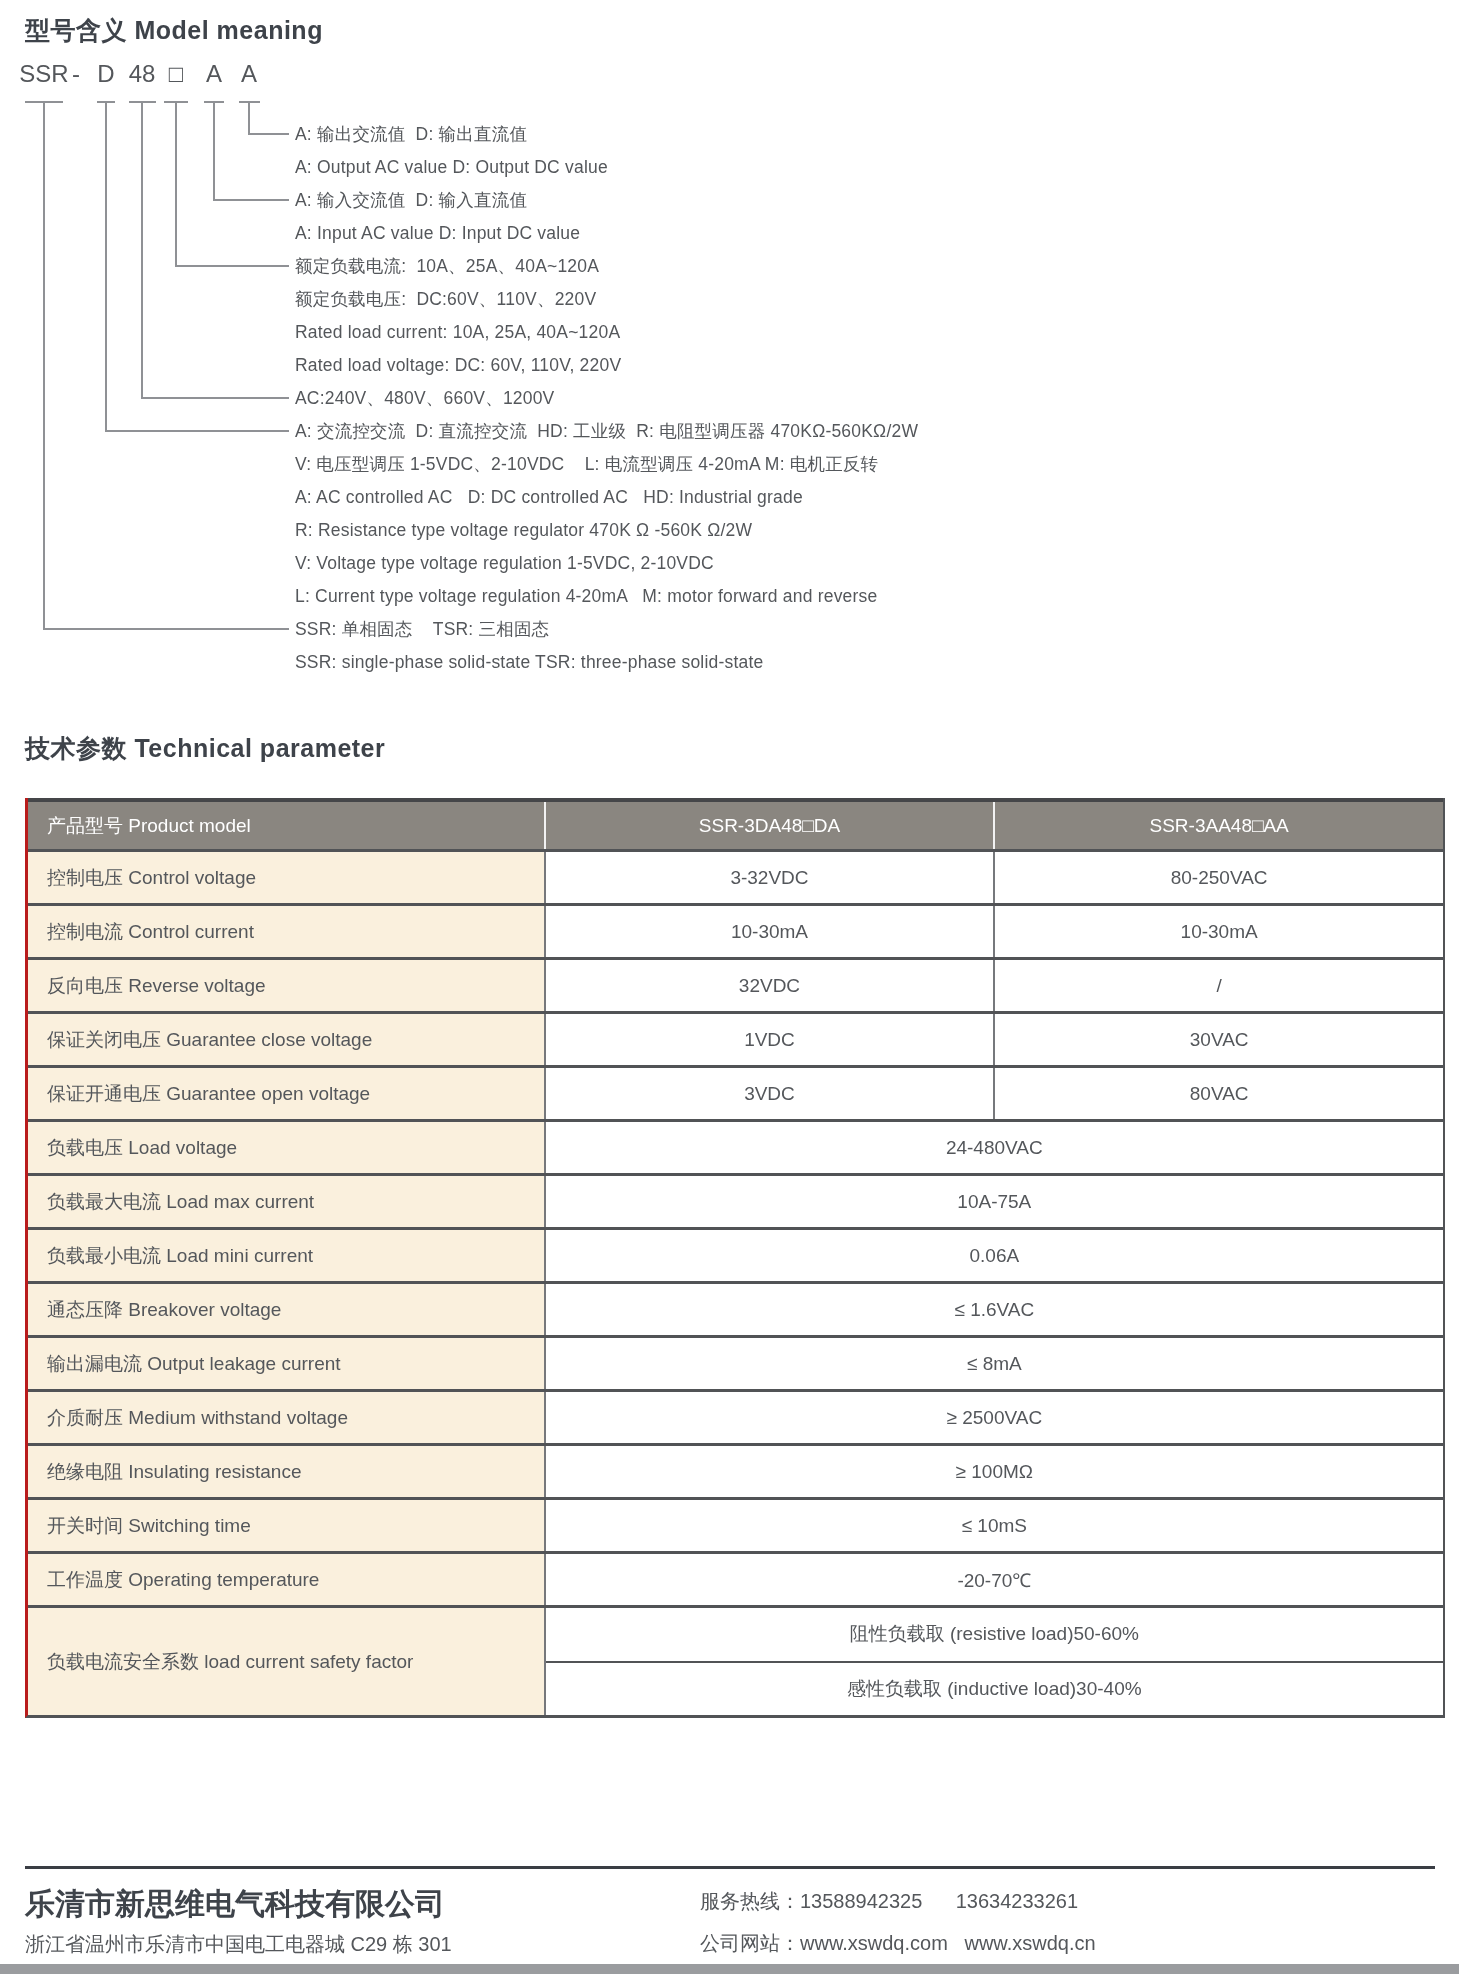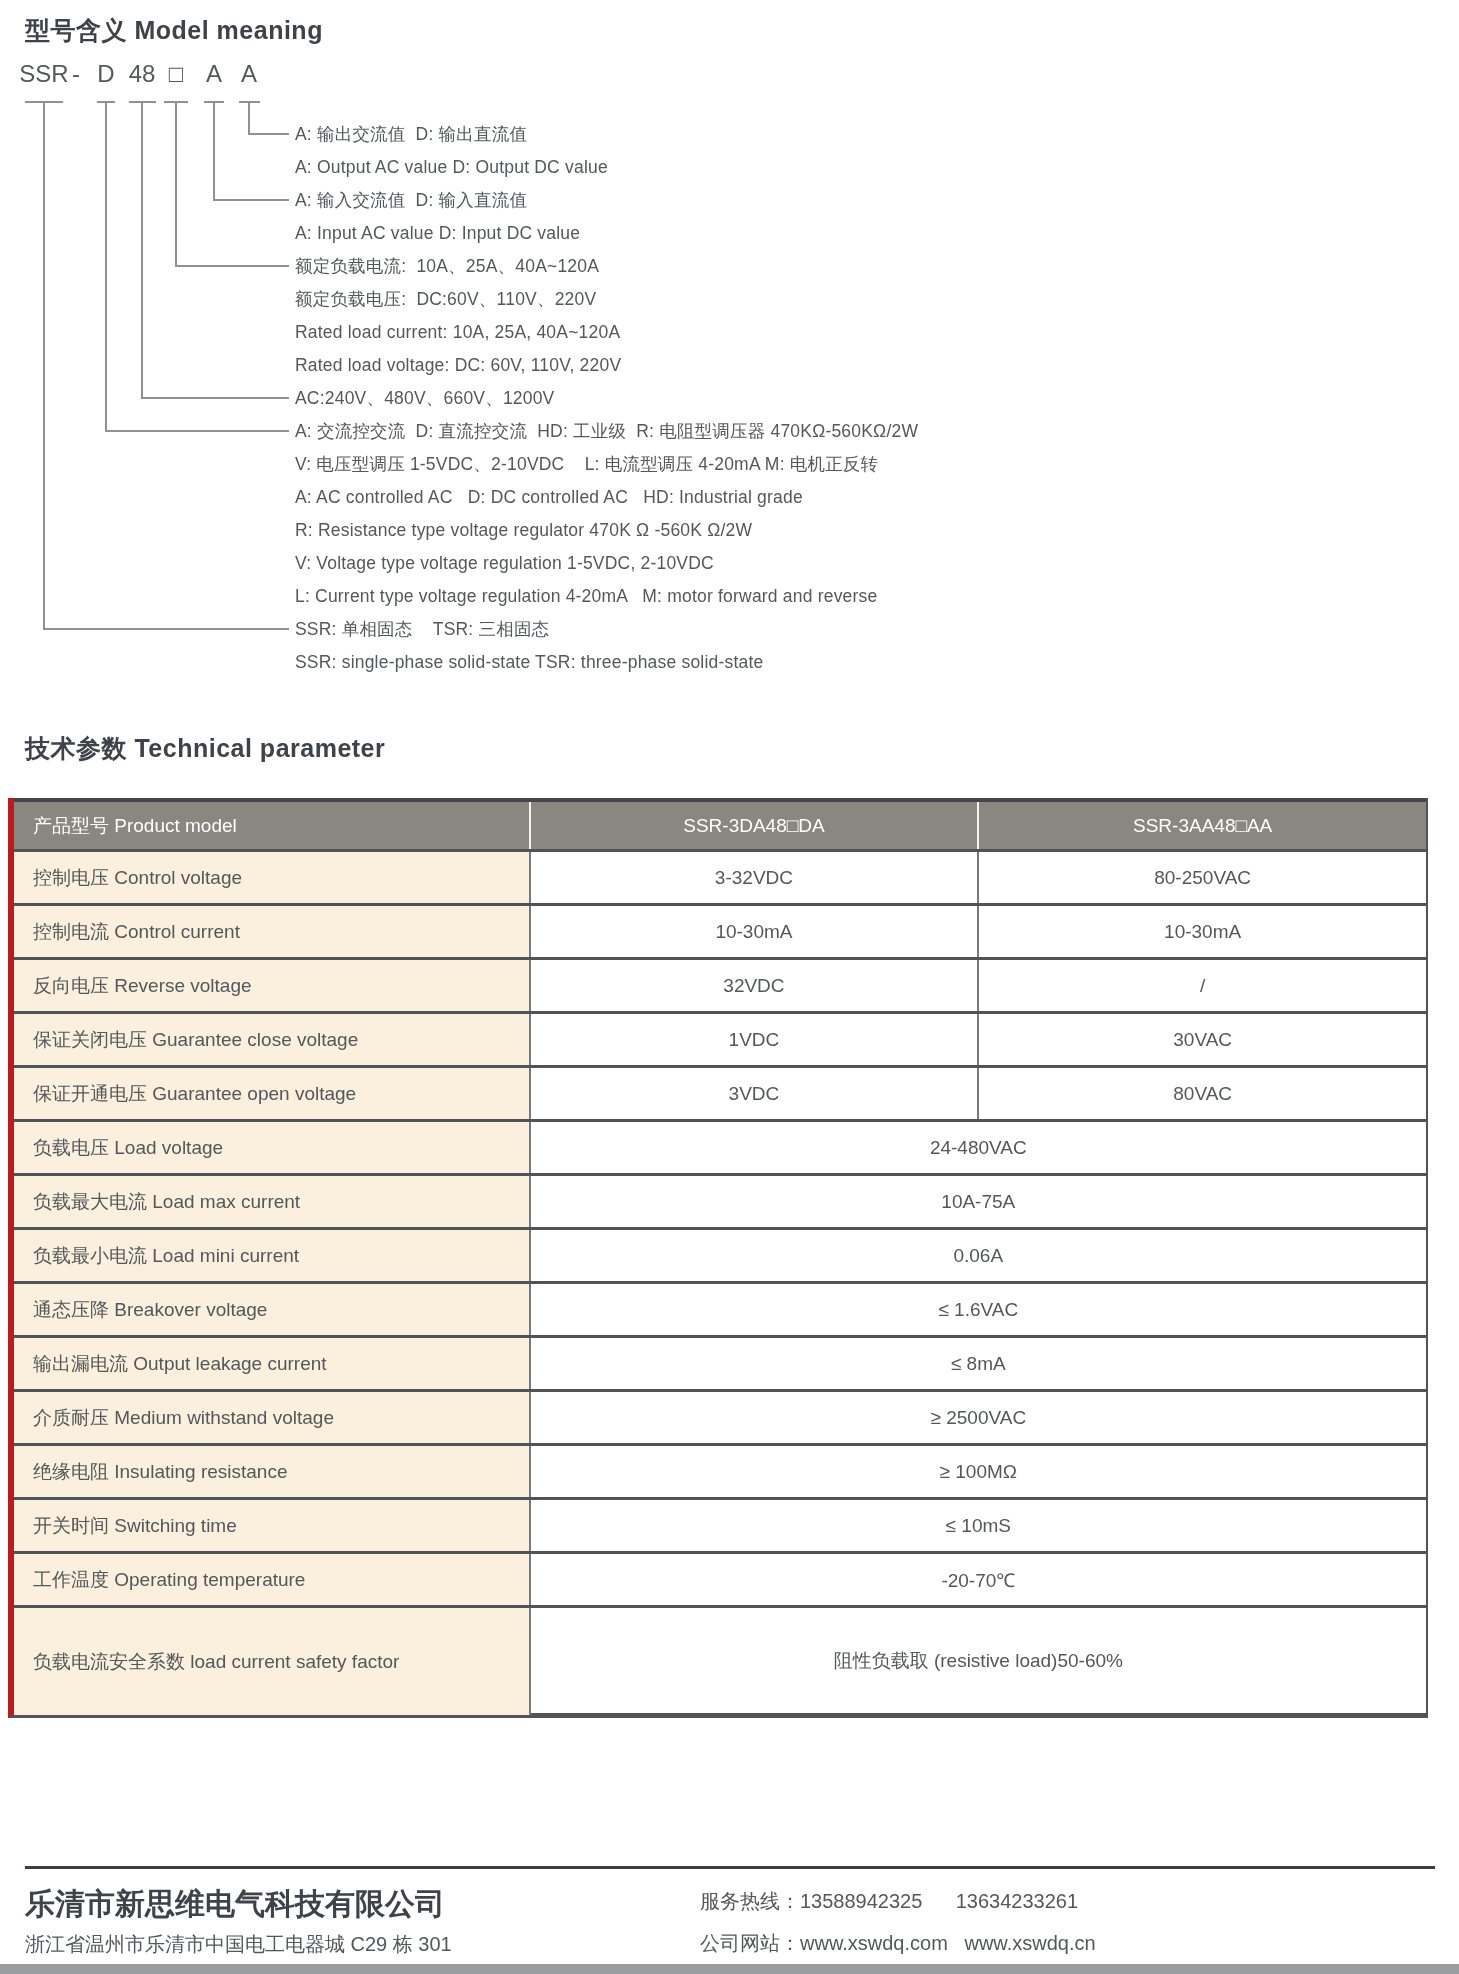--- a/index.html
+++ b/index.html
@@ -8,22 +8,22 @@
   .page { position:relative; width:1459px; height:1974px; background:#fff; overflow:hidden; }
 
   .section-title { position:absolute; left:25px; font-size:25px; font-weight:bold; color:#3e434a; letter-spacing:0.5px; }
 
   
   .dg-char { position:absolute; transform:translateX(-50%); font-size:24px; color:#54575b; white-space:pre; }
   .dg-line { position:absolute; background:#8f9195; }
   .dg-row { position:absolute; left:295px; transform:translateY(-50%); font-size:17.5px; color:#54575b; white-space:pre; letter-spacing:0.2px; }
 
   
-  .tp-table { position:absolute; left:8px; top:798px; width:1420px;
-              border-left:6px solid #b91c1c; border-right:2px solid #515356; border-bottom:3px solid #515356;
+  .tp-table { position:absolute; left:25px; top:798px; width:1420px;
+              border-left:3px solid #b91c1c; border-right:2px solid #515356; border-bottom:3px solid #515356;
               font-size:19px; }
   .tp-head { display:flex; height:54px; background:#8a8680; color:#ffffff;
              border-top:4px solid #454649; border-bottom:3px solid #515356; }
   .tp-head .hc { display:flex; align-items:center; }
   .tp-head .hc1 { width:516px; padding-left:19px; }
   .tp-head .hc2, .tp-head .hc3 { width:450px; justify-content:center; border-left:2px solid #f2f2f2; }
   .tp-row { display:flex; height:54px; border-bottom:3px solid #515356; }
   .tp-row:last-child { border-bottom:none; }
   .tp-row .lbl { width:516px; background:#faf0dd; display:flex; align-items:center; padding-left:19px; }
   .tp-row .val { display:flex; align-items:center; justify-content:center; border-left:2px solid #76787c; }
@@ -162,20 +162,21 @@
           <div class="val full">≤ 10mS</div>
         </div>
         <div class="tp-row">
           <div class="lbl">工作温度 Operating temperature</div>
           <div class="val full">-20-70℃</div>
         </div>
         <div class="tp-row stacked">
           <div class="lbl">负载电流安全系数 load current safety factor</div>
           <div class="stackcol">
             <div class="sub">阻性负载取 (resistive load)50-60%</div>
+            <div class="sub">感性负载取 (inductive load)30-40%</div>
           </div>
         </div>
       </div>
   </div>
 
   <div class="footer-rule"></div>
   <div class="company-name">乐清市新思维电气科技有限公司</div>
   <div class="company-address">浙江省温州市乐清市中国电工电器城 C29 栋 301</div>
 
   <div class="footer-line footer-hotline"><span>服务热线：</span><span>13588942325</span><span>      </span><span>13634233261</span></div>

